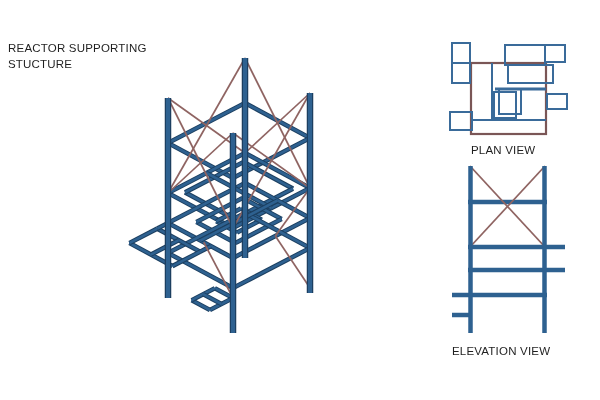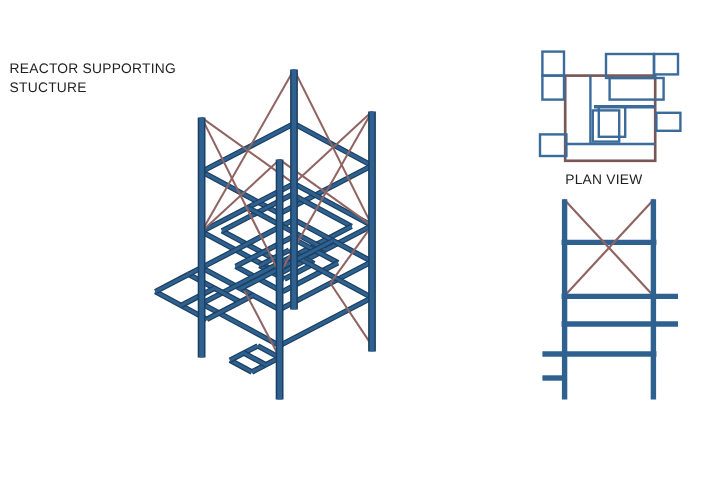--- a/index.html
+++ b/index.html
@@ -13,21 +13,21 @@
   .canvas{position:absolute;inset:0;width:600px;height:400px;}
   svg{position:absolute;left:0;top:0;}
   .lbl{
     position:absolute;
     color:#1f1f1f;
     font-size:11.5px;
     letter-spacing:0.2px;
     white-space:pre-line;
     line-height:16px;
   }
-  #title{left:8px;top:50px;width:170px;}
+  #title{left:8px;top:40px;width:170px;}
   #plan-label{left:455px;top:142px;margin-left:16px;}
   #elev-label{left:452px;top:343px;}
 </style>
 </head>
 <body>
 
 <div class="canvas">
 
   <svg id="dwg" width="600" height="400" viewBox="0 0 600 400">
     <g id="iso">
@@ -161,13 +161,14 @@
         <line x1="470.5" y1="166" x2="470.5" y2="333" stroke="#2e6190" stroke-width="4.5" stroke-linecap="butt"></line>
         <line x1="544.5" y1="166" x2="544.5" y2="333" stroke="#2e6190" stroke-width="4.5" stroke-linecap="butt"></line>
       </g>
   </svg>
 
   <div id="title" class="lbl">REACTOR SUPPORTING
 STUCTURE</div>
 
   <div id="plan-label" class="lbl">PLAN VIEW</div>
 
+  <div id="elev-label" class="lbl">ELEVATION VIEW</div>
 </div>
 
 </body></html>

